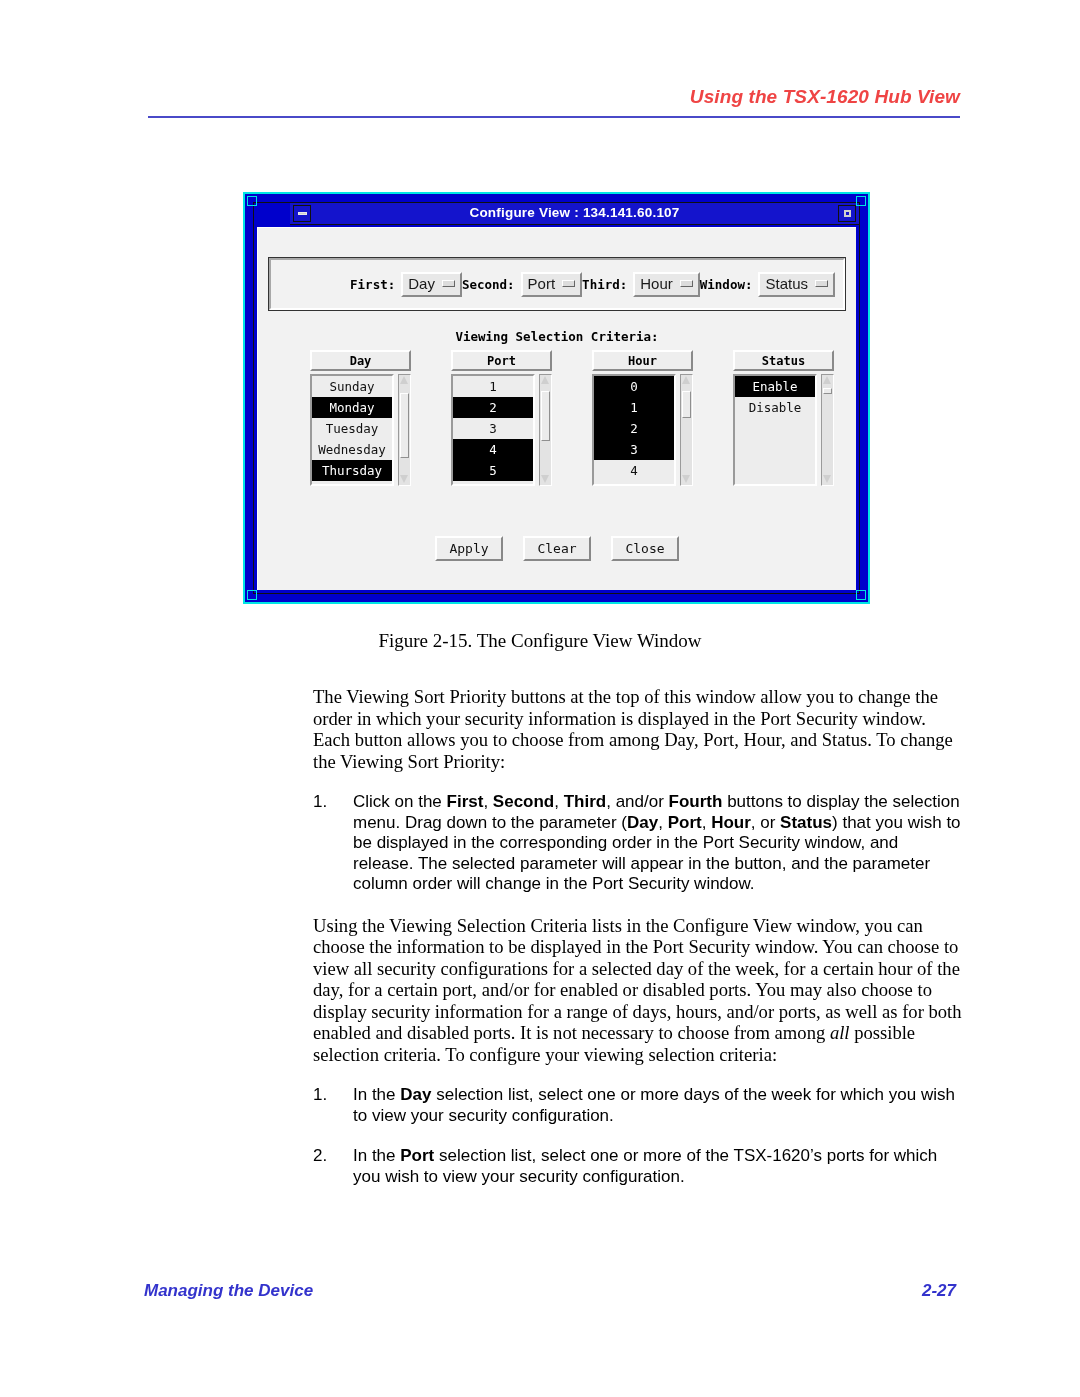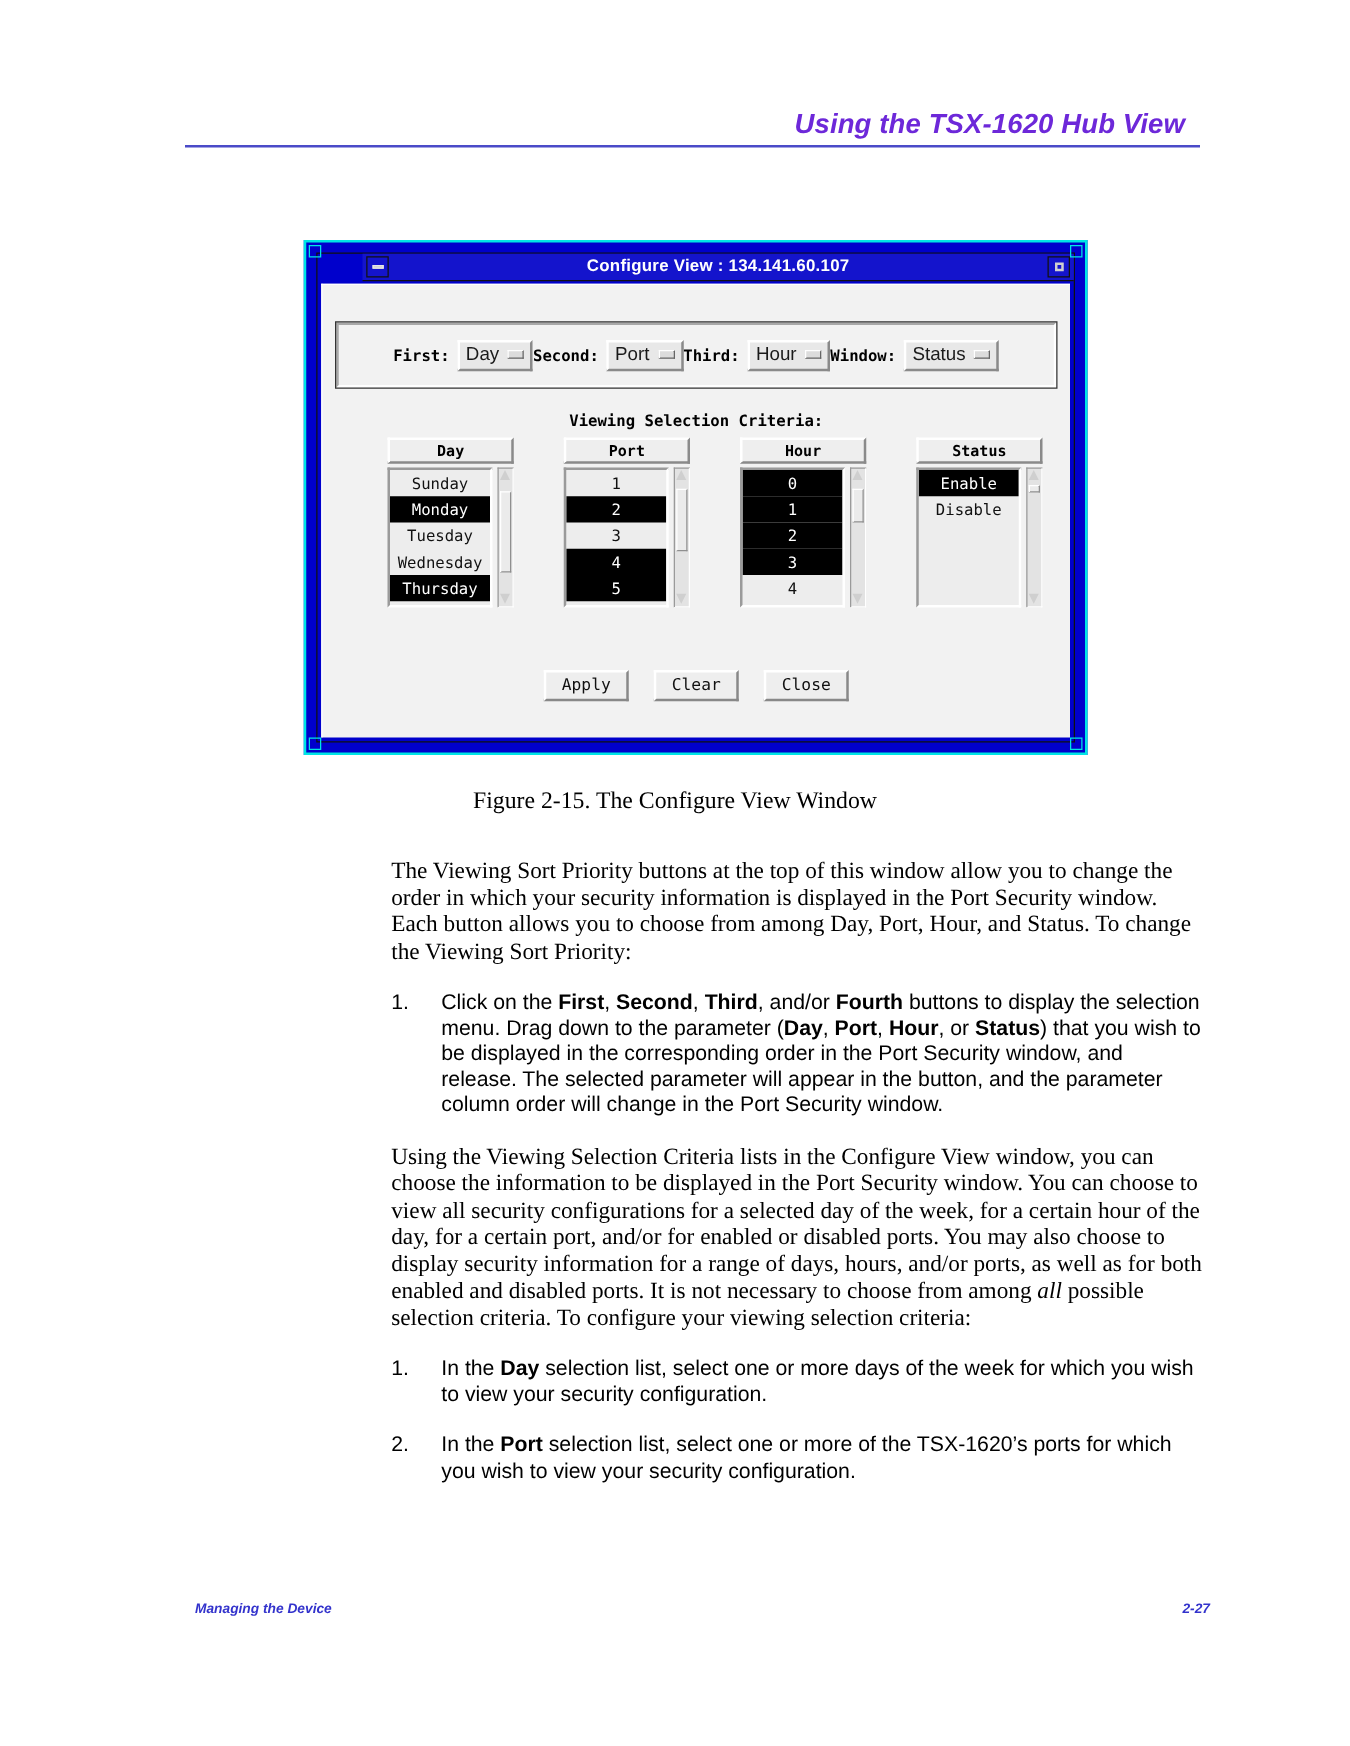--- a/index.html
+++ b/index.html
@@ -19,27 +19,27 @@
   
   .page-header {
     position: absolute;
     left: 148px;
     top: 86px;
     width: 812px;
     height: 34px;
   }
   .page-header .hdr-text {
     position: absolute;
-    right: 12px;
+    right: 0;
     top: 0;
     font-family: "Liberation Sans", sans-serif;
     font-style: italic;
     font-weight: bold;
-    font-size: 22px;
-    color: #6d28d9;
+    font-size: 19px;
+    color: #ef4444;
     white-space: nowrap;
     letter-spacing: 0.1px;
   }
   .page-header .hdr-rule {
     position: absolute;
     left: 0;
     right: 0;
     top: 30px;
     height: 2px;
     background: #4a4ac8;
@@ -176,21 +176,21 @@
     border-color: #a8a8a8 #ffffff #ffffff #a8a8a8;
     box-sizing: border-box;
     outline: 1px solid #333333;
     outline-offset: 0px;
   }
   .sort-row {
     position: absolute;
     left: 0; right: 0; top: 0; bottom: 0;
     display: flex;
     align-items: center;
-    justify-content: center;
+    justify-content: flex-end;
     padding: 0 8px;
     box-sizing: border-box;
   }
   .sort-item {
     display: flex;
     align-items: center;
     gap: 6px;
   }
   .sort-label {
     font-family: "DejaVu Sans Mono", monospace;
@@ -393,28 +393,28 @@
   .numlist .txt {
     display: block;
     margin-left: 40px;
   }
   .numlist b { font-weight: bold; }
   .italic { font-style: italic; }
 
   
   .page-footer {
     position: absolute;
-    left: 156px;
+    left: 144px;
     top: 1281px;
     width: 812px;
     height: 26px;
     font-family: "Liberation Sans", sans-serif;
     font-style: italic;
     font-weight: bold;
-    font-size: 11px;
+    font-size: 17px;
     color: #3333cc;
     text-align: right;
   }
   .page-footer .ft-left { position: absolute; left: 0; top: 0; white-space: nowrap; }
   .page-footer .ft-right { position: absolute; right: 0; top: 0; white-space: nowrap; }
 </style>
 </head>
 <body>
 
 <div class="page-header">

